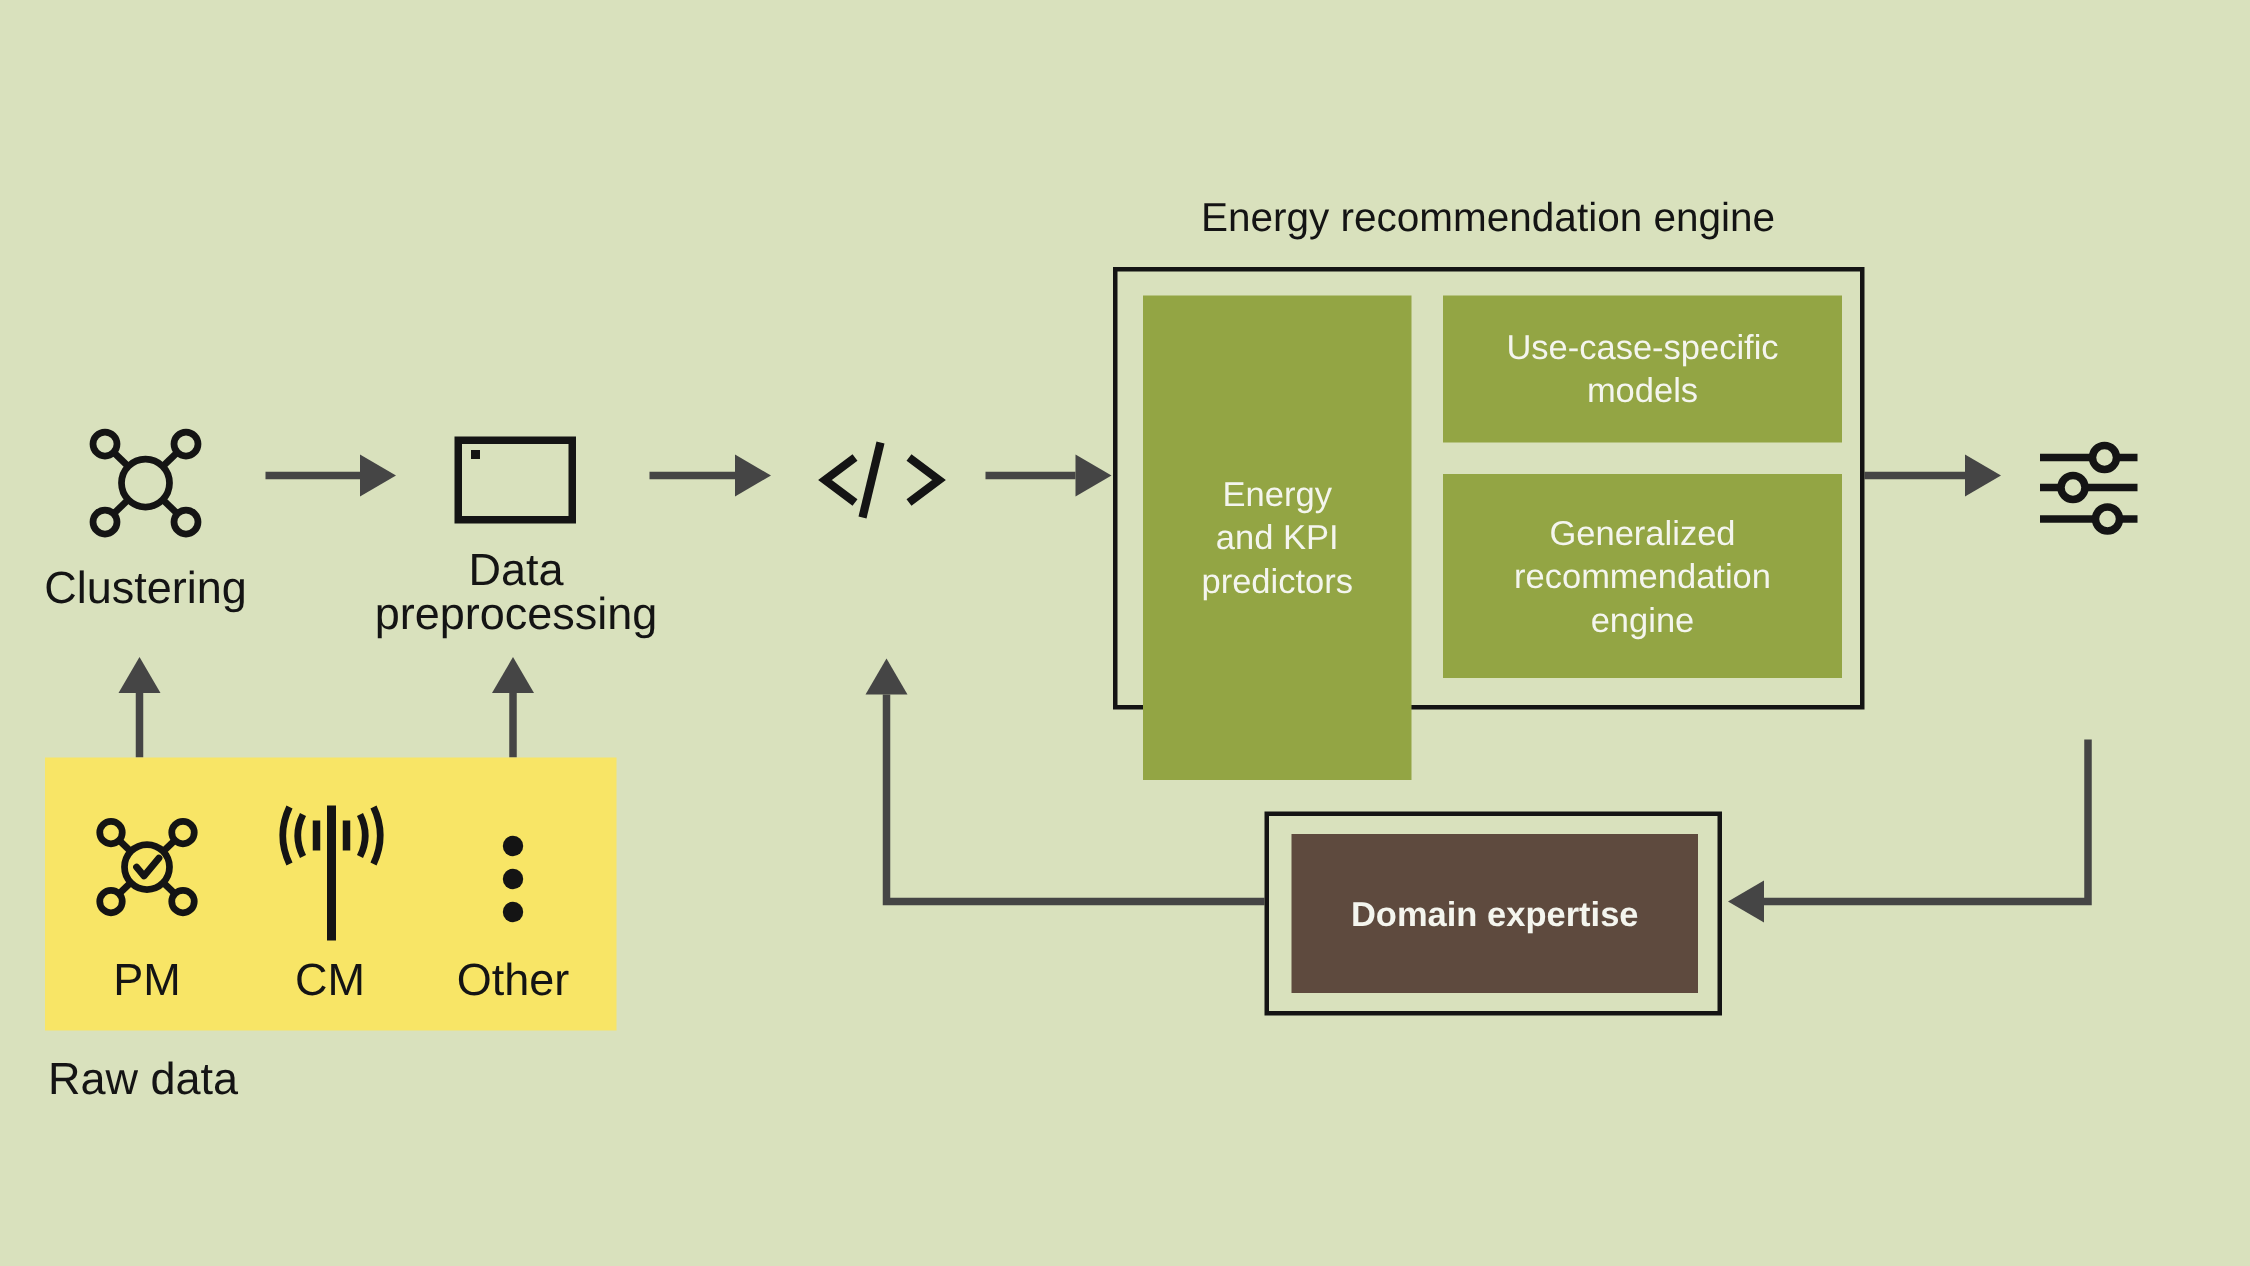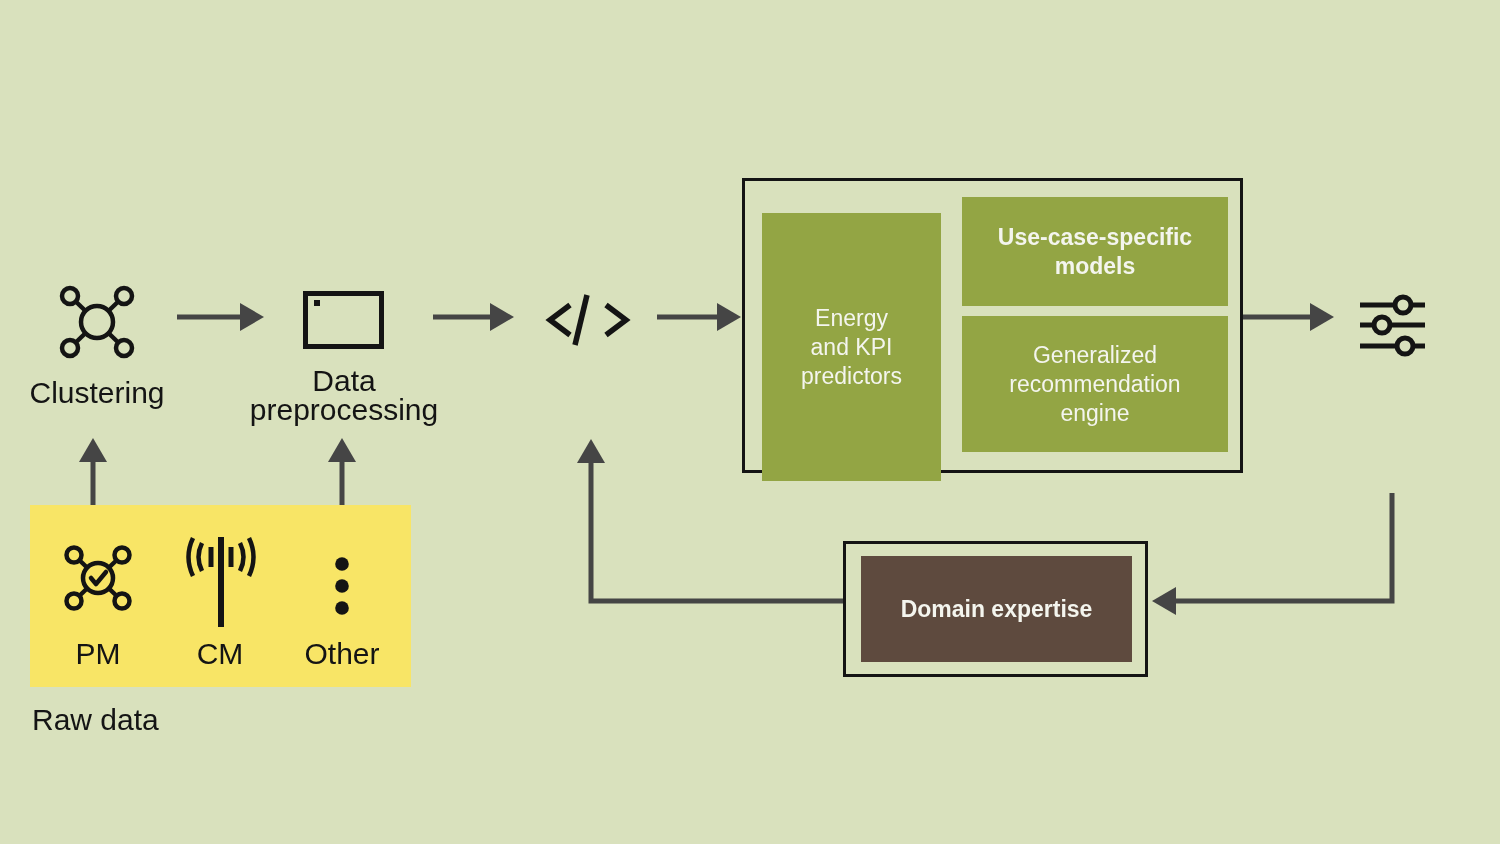--- a/index.html
+++ b/index.html
@@ -30,22 +30,22 @@
   }
   .engine-outer{
     position:absolute;left:742px;top:178px;width:501px;height:295px;
     border:3.5px solid var(--ink);box-sizing:border-box;
   }
   .green-box{
     position:absolute;background:var(--olive);color:var(--light_text);
     display:flex;align-items:center;justify-content:center;
     text-align:center;font-size:23px;line-height:29px;white-space:pre-line;
   }
-  .box-predictors{left:762px;top:197px;width:179px;height:268px;margin-top:16px;}
-  .box-usecase{left:962px;top:197px;width:266px;height:109px;font-weight:bold;}
+  .box-predictors{left:762px;top:197px;width:179px;height:323px;}
+  .box-usecase{left:962px;top:197px;width:266px;height:98px;}
   .box-generalized{left:962px;top:316px;width:266px;height:136px;}
   .domain-outer{
     position:absolute;left:843px;top:541px;width:305px;height:136px;
     border:3.5px solid var(--ink);box-sizing:border-box;
   }
   .domain-inner{
     position:absolute;left:861px;top:556px;width:271px;height:106px;
     background:var(--brown);color:var(--light_text);
     display:flex;align-items:center;justify-content:center;
     font-size:23px;text-align:center;font-weight:bold;
@@ -111,20 +111,21 @@
 preprocessing</div>
 
   <svg class="icon" style="left:546px;top:289px;" width="84" height="62" viewBox="0 0 84 62">
     <g stroke="var(--ink)" stroke-width="5.5" fill="none">
       <polyline points="24,16 4,31 24,46"></polyline>
       <line x1="41" y1="6" x2="29" y2="56"></line>
       <polyline points="60,16 80,31 60,46"></polyline>
     </g>
   </svg>
 
+  <div class="engine-title">Energy recommendation engine</div>
   <div class="engine-outer"></div>
   <div class="green-box box-predictors">Energy
 and KPI
 predictors</div>
   <div class="green-box box-usecase">Use-case-specific
 models</div>
   <div class="green-box box-generalized">Generalized
 recommendation
 engine</div>
 

